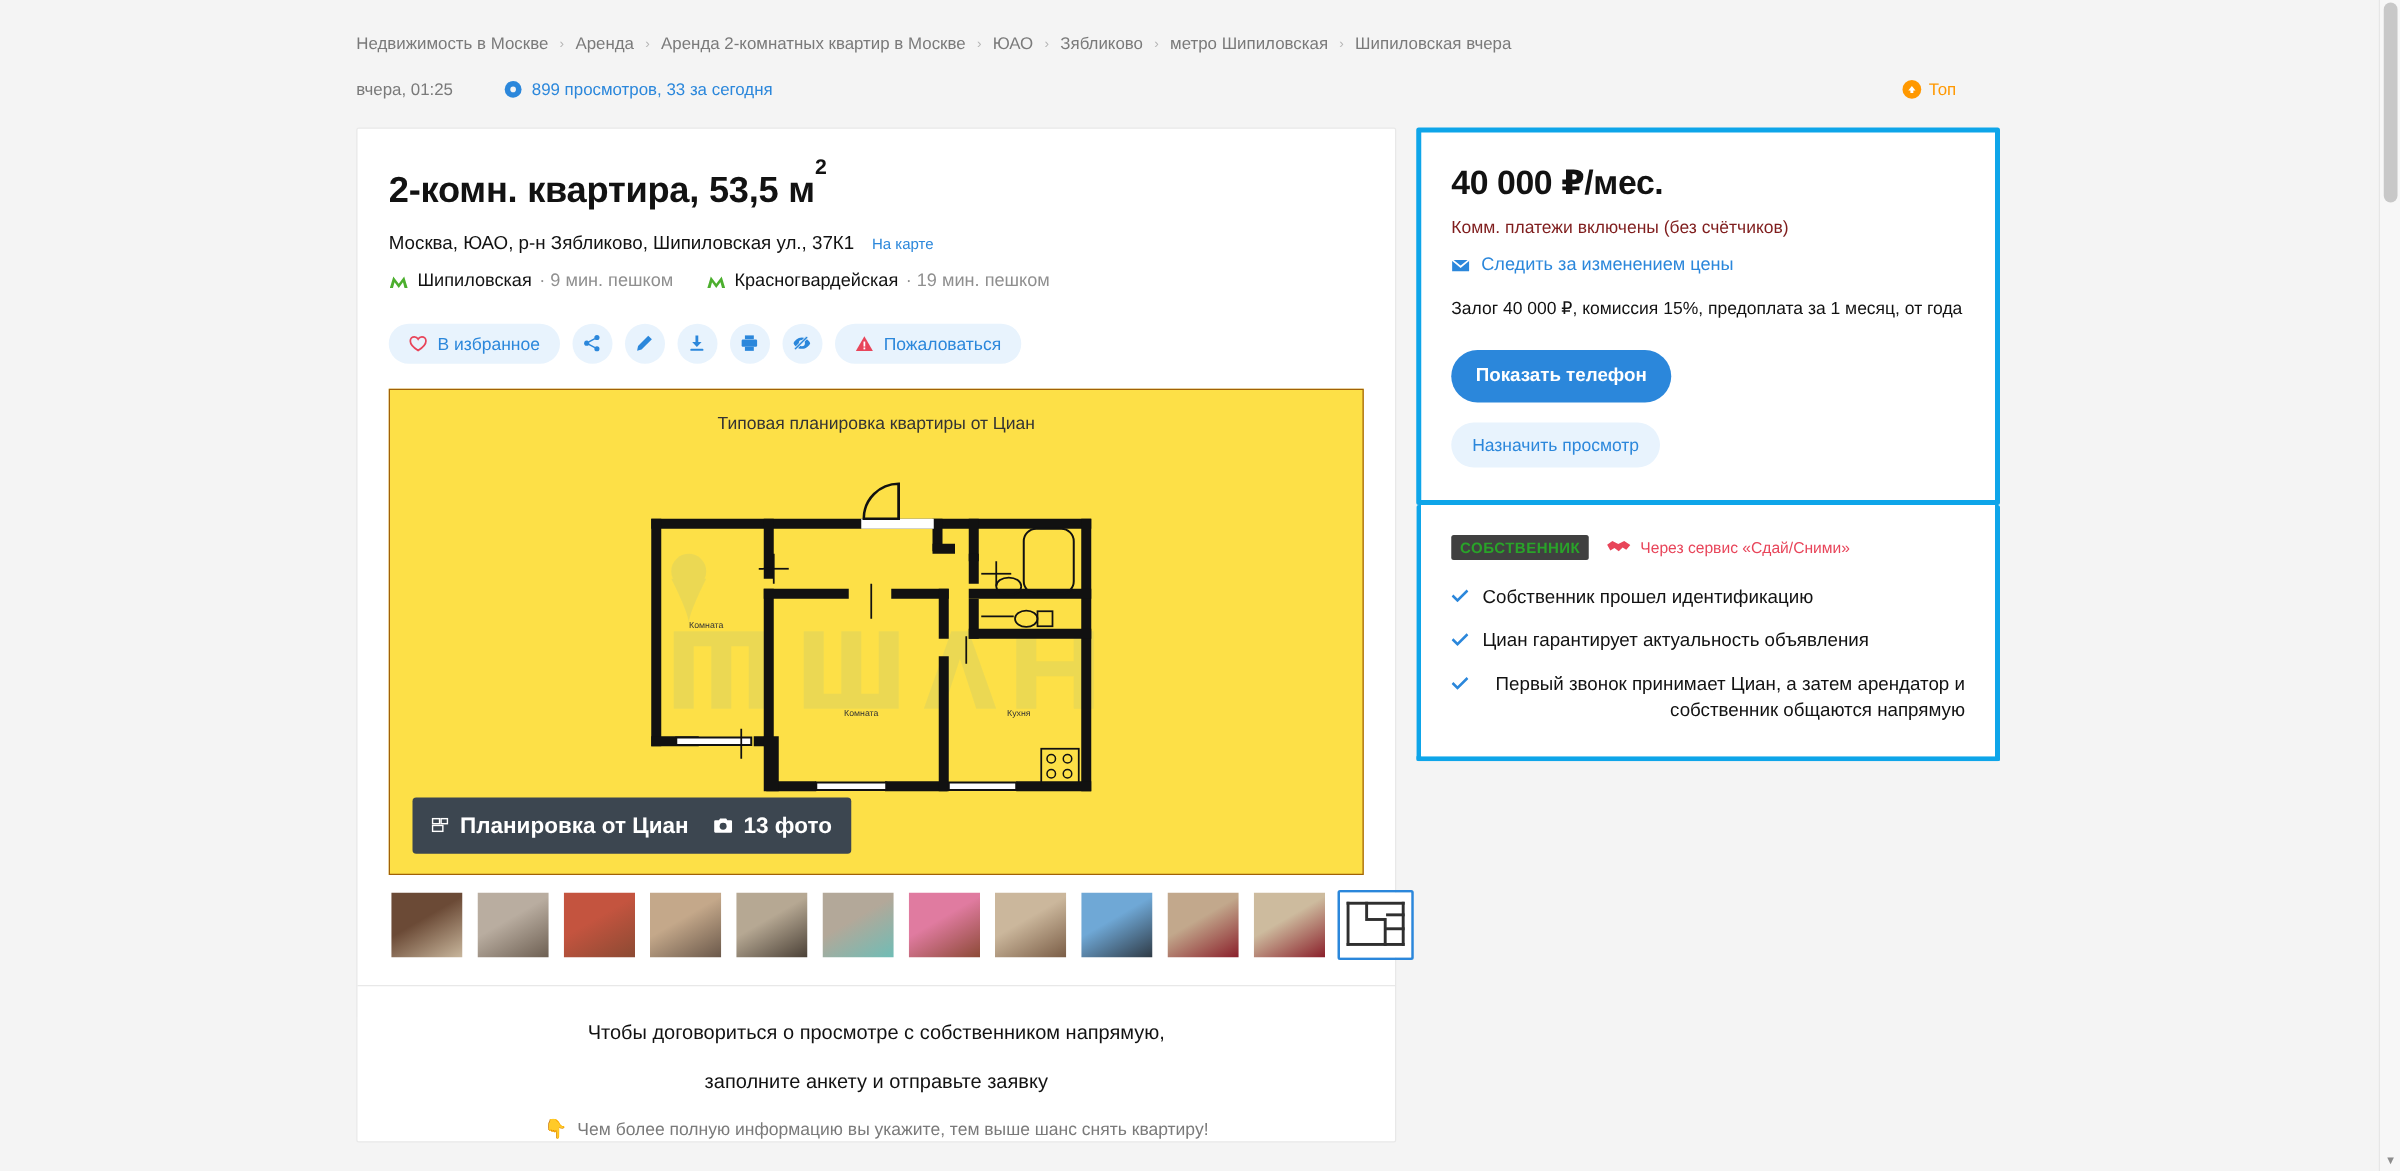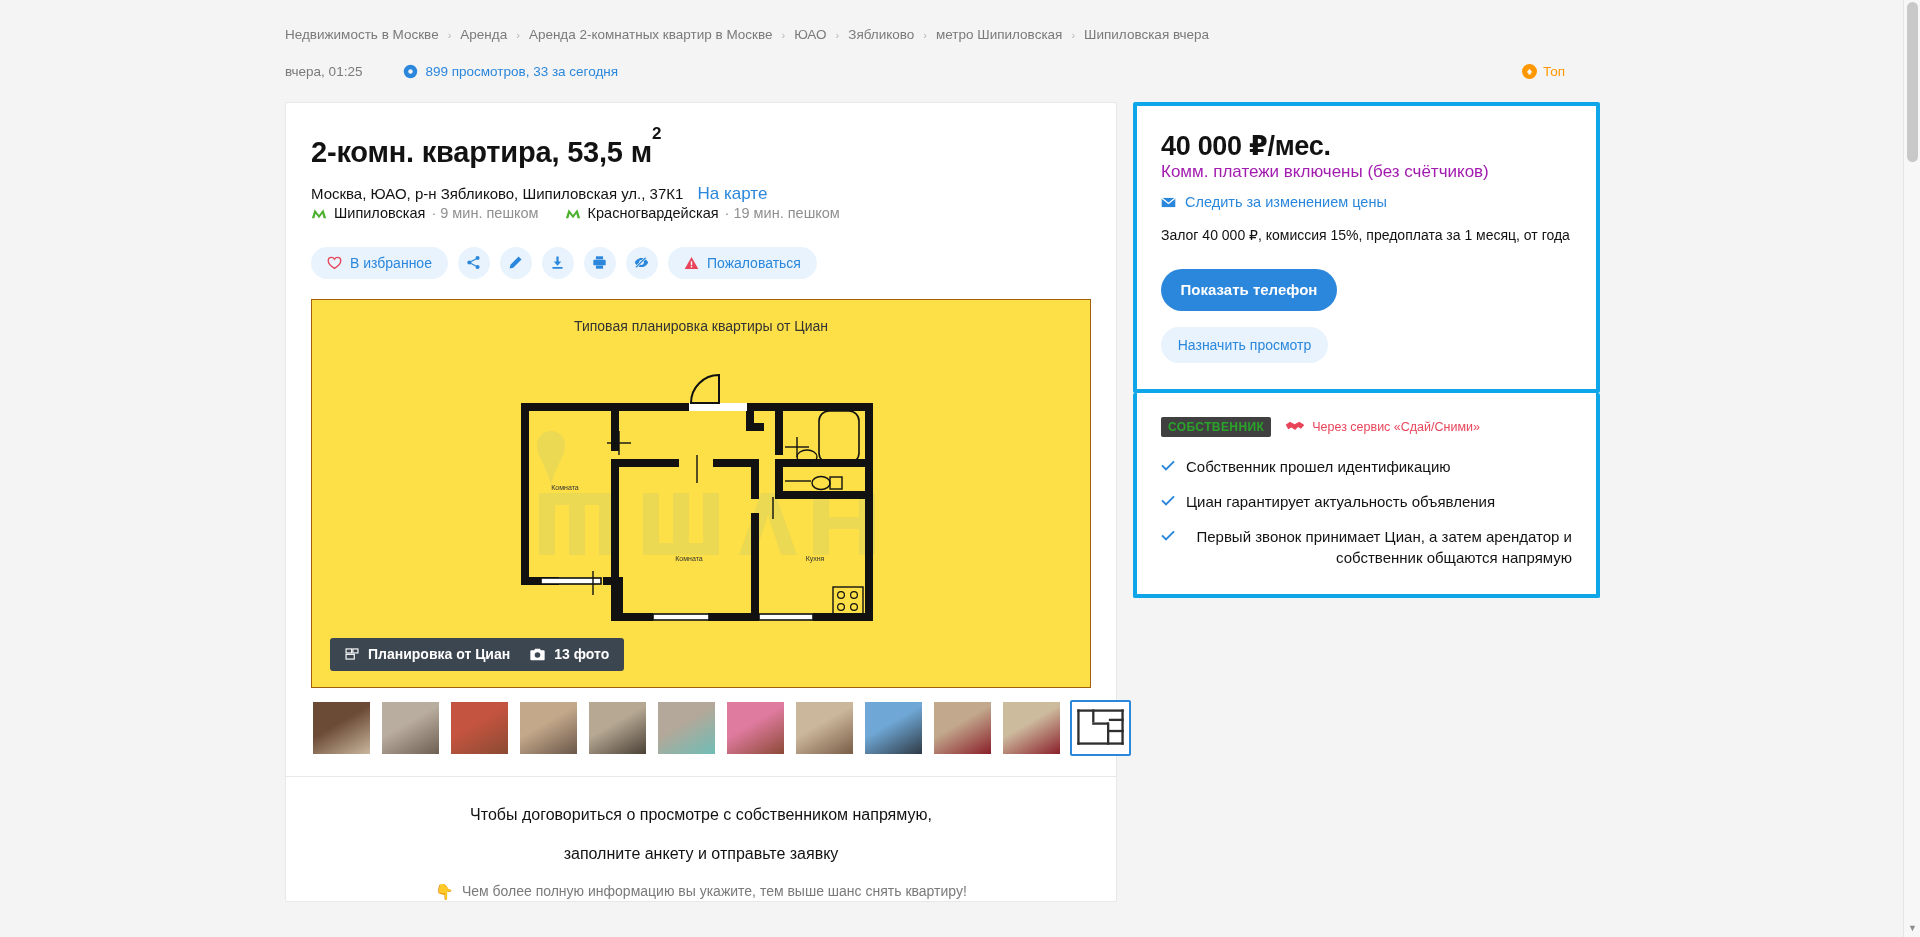--- a/index.html
+++ b/index.html
@@ -146,24 +146,24 @@
   .address {
     margin-top: 15px;
     font-size: 15px;
     color: #121212;
     line-height: 20px;
   }
   .address .map-link {
     color: #2b87db;
     text-decoration: none;
     margin-left: 10px;
-    font-size: 17px;
+    font-size: 12px;
     cursor: pointer;
   }
-  .metro-block { }
+  .metro-block { margin-top: 11px; }
   .metro-line {
     display: flex;
     align-items: center;
     margin-bottom: 7px;
     font-size: 14.5px;
     line-height: 19px;
   }
   .metro-item {
     display: inline-flex;
     align-items: center;
@@ -229,25 +229,25 @@
     align-items: center;
     justify-content: center;
   }
   .plan-svg { display: block; }
   .plan-badges {
     position: absolute;
     left: 18px;
     bottom: 16px;
     display: flex;
     align-items: center;
-    height: 33px;
+    height: 45px;
     background: #3c4650;
     border-radius: 3px;
     color: #fff;
-    font-size: 14px;
+    font-size: 18px;
     font-weight: 700;
     padding: 0 15px;
   }
   .plan-badges .sep { width: 20px; }
   .plan-badges .bi { display: inline-flex; margin-right: 9px; }
   .plan-badges .grp { display: inline-flex; align-items: center; }
 
   
   .thumbs {
     display: flex;
@@ -300,22 +300,23 @@
   }
   .side-card + .side-card { border-top: none; }
   .price {
     font-size: 27px;
     font-weight: 700;
     color: #121212;
     line-height: 32px;
     letter-spacing: -0.3px;
   }
   .price-note {
-    font-size: 17px;
-    color: #a21caf;
+    margin-top: 10px;
+    font-size: 14px;
+    color: #7f1d1d;
     line-height: 19px;
   }
   .price-watch {
     margin-top: 13px;
     display: inline-flex;
     align-items: center;
     color: #2b87db;
     font-size: 14.5px;
     cursor: pointer;
   }

